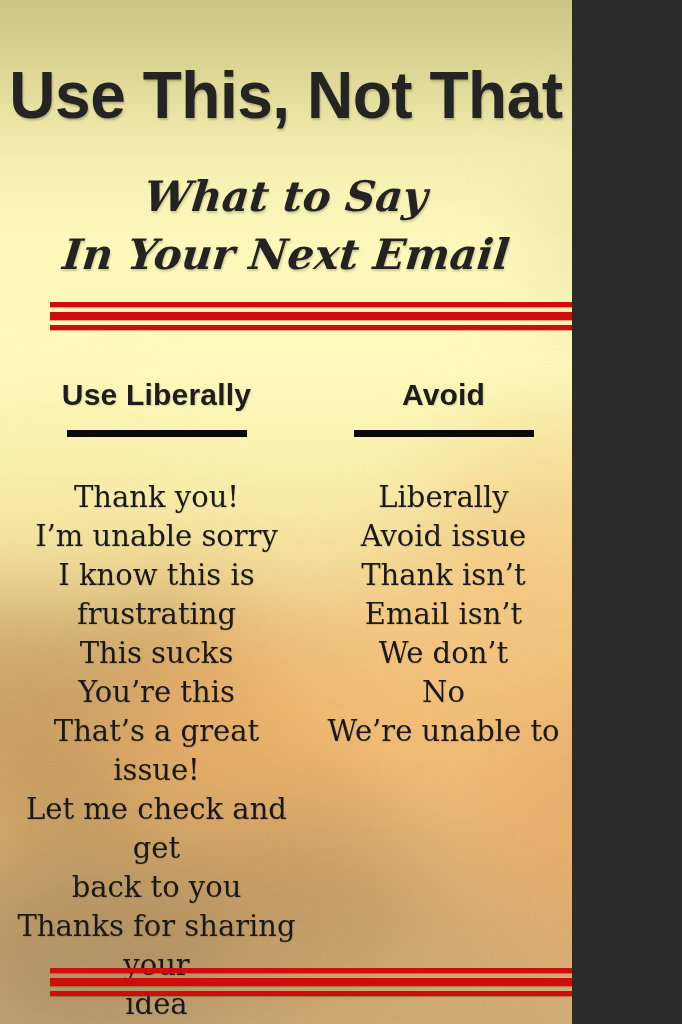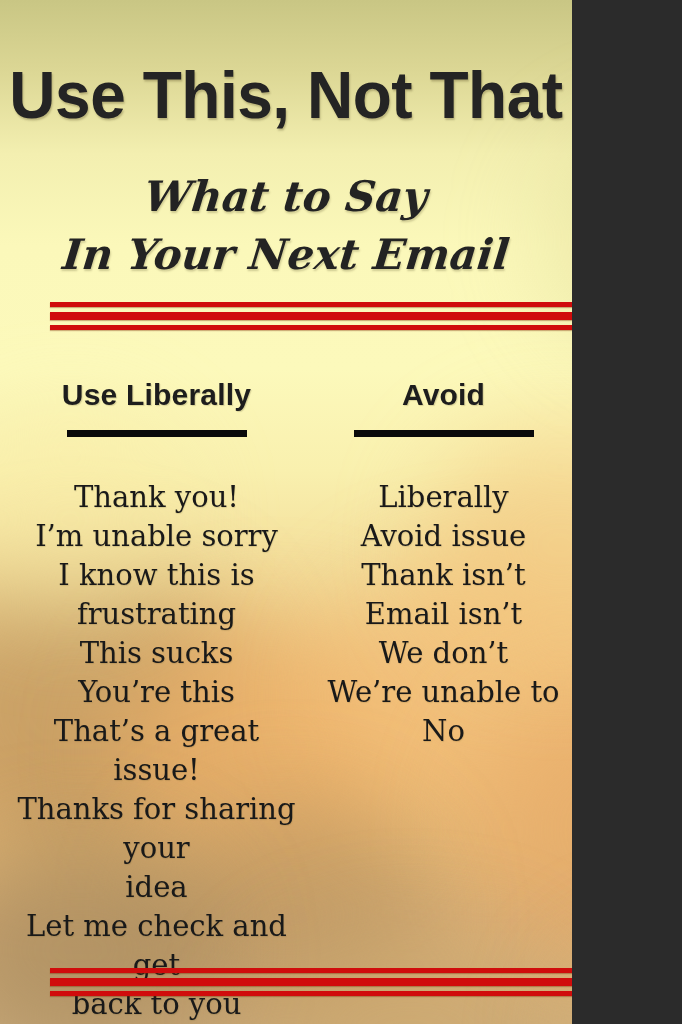--- a/index.html
+++ b/index.html
@@ -184,38 +184,38 @@
       <div class="col left">
         <div class="col-head">Use Liberally</div>
         <div class="col-underline"></div>
         <div class="col-list">
           <span class="item">Thank you!</span>
           <span class="item">I’m unable sorry</span>
           <span class="item">I know this is frustrating</span>
           <span class="item">This sucks</span>
           <span class="item">You’re this</span>
           <span class="item">That’s a great issue!</span>
+          <span class="item">Let me check and get
+back to you</span>
           <span class="item">Thanks for sharing your
 idea</span>
-          <span class="item">Let me check and get
-back to you</span>
         </div>
       </div>
 
       <div class="col right">
         <div class="col-head">Avoid</div>
         <div class="col-underline"></div>
         <div class="col-list">
           <span class="item">Liberally</span>
           <span class="item">Avoid issue</span>
           <span class="item">Thank isn’t</span>
           <span class="item">Email isn’t</span>
           <span class="item">We don’t</span>
+          <span class="item">No</span>
           <span class="item">We’re unable to</span>
-          <span class="item">No</span>
         </div>
       </div>
 
     </div>
 
     <div class="rules bottom">
       <div class="bar thin"></div>
       <div class="gap"></div>
       <div class="bar thick"></div>
       <div class="gap"></div>

